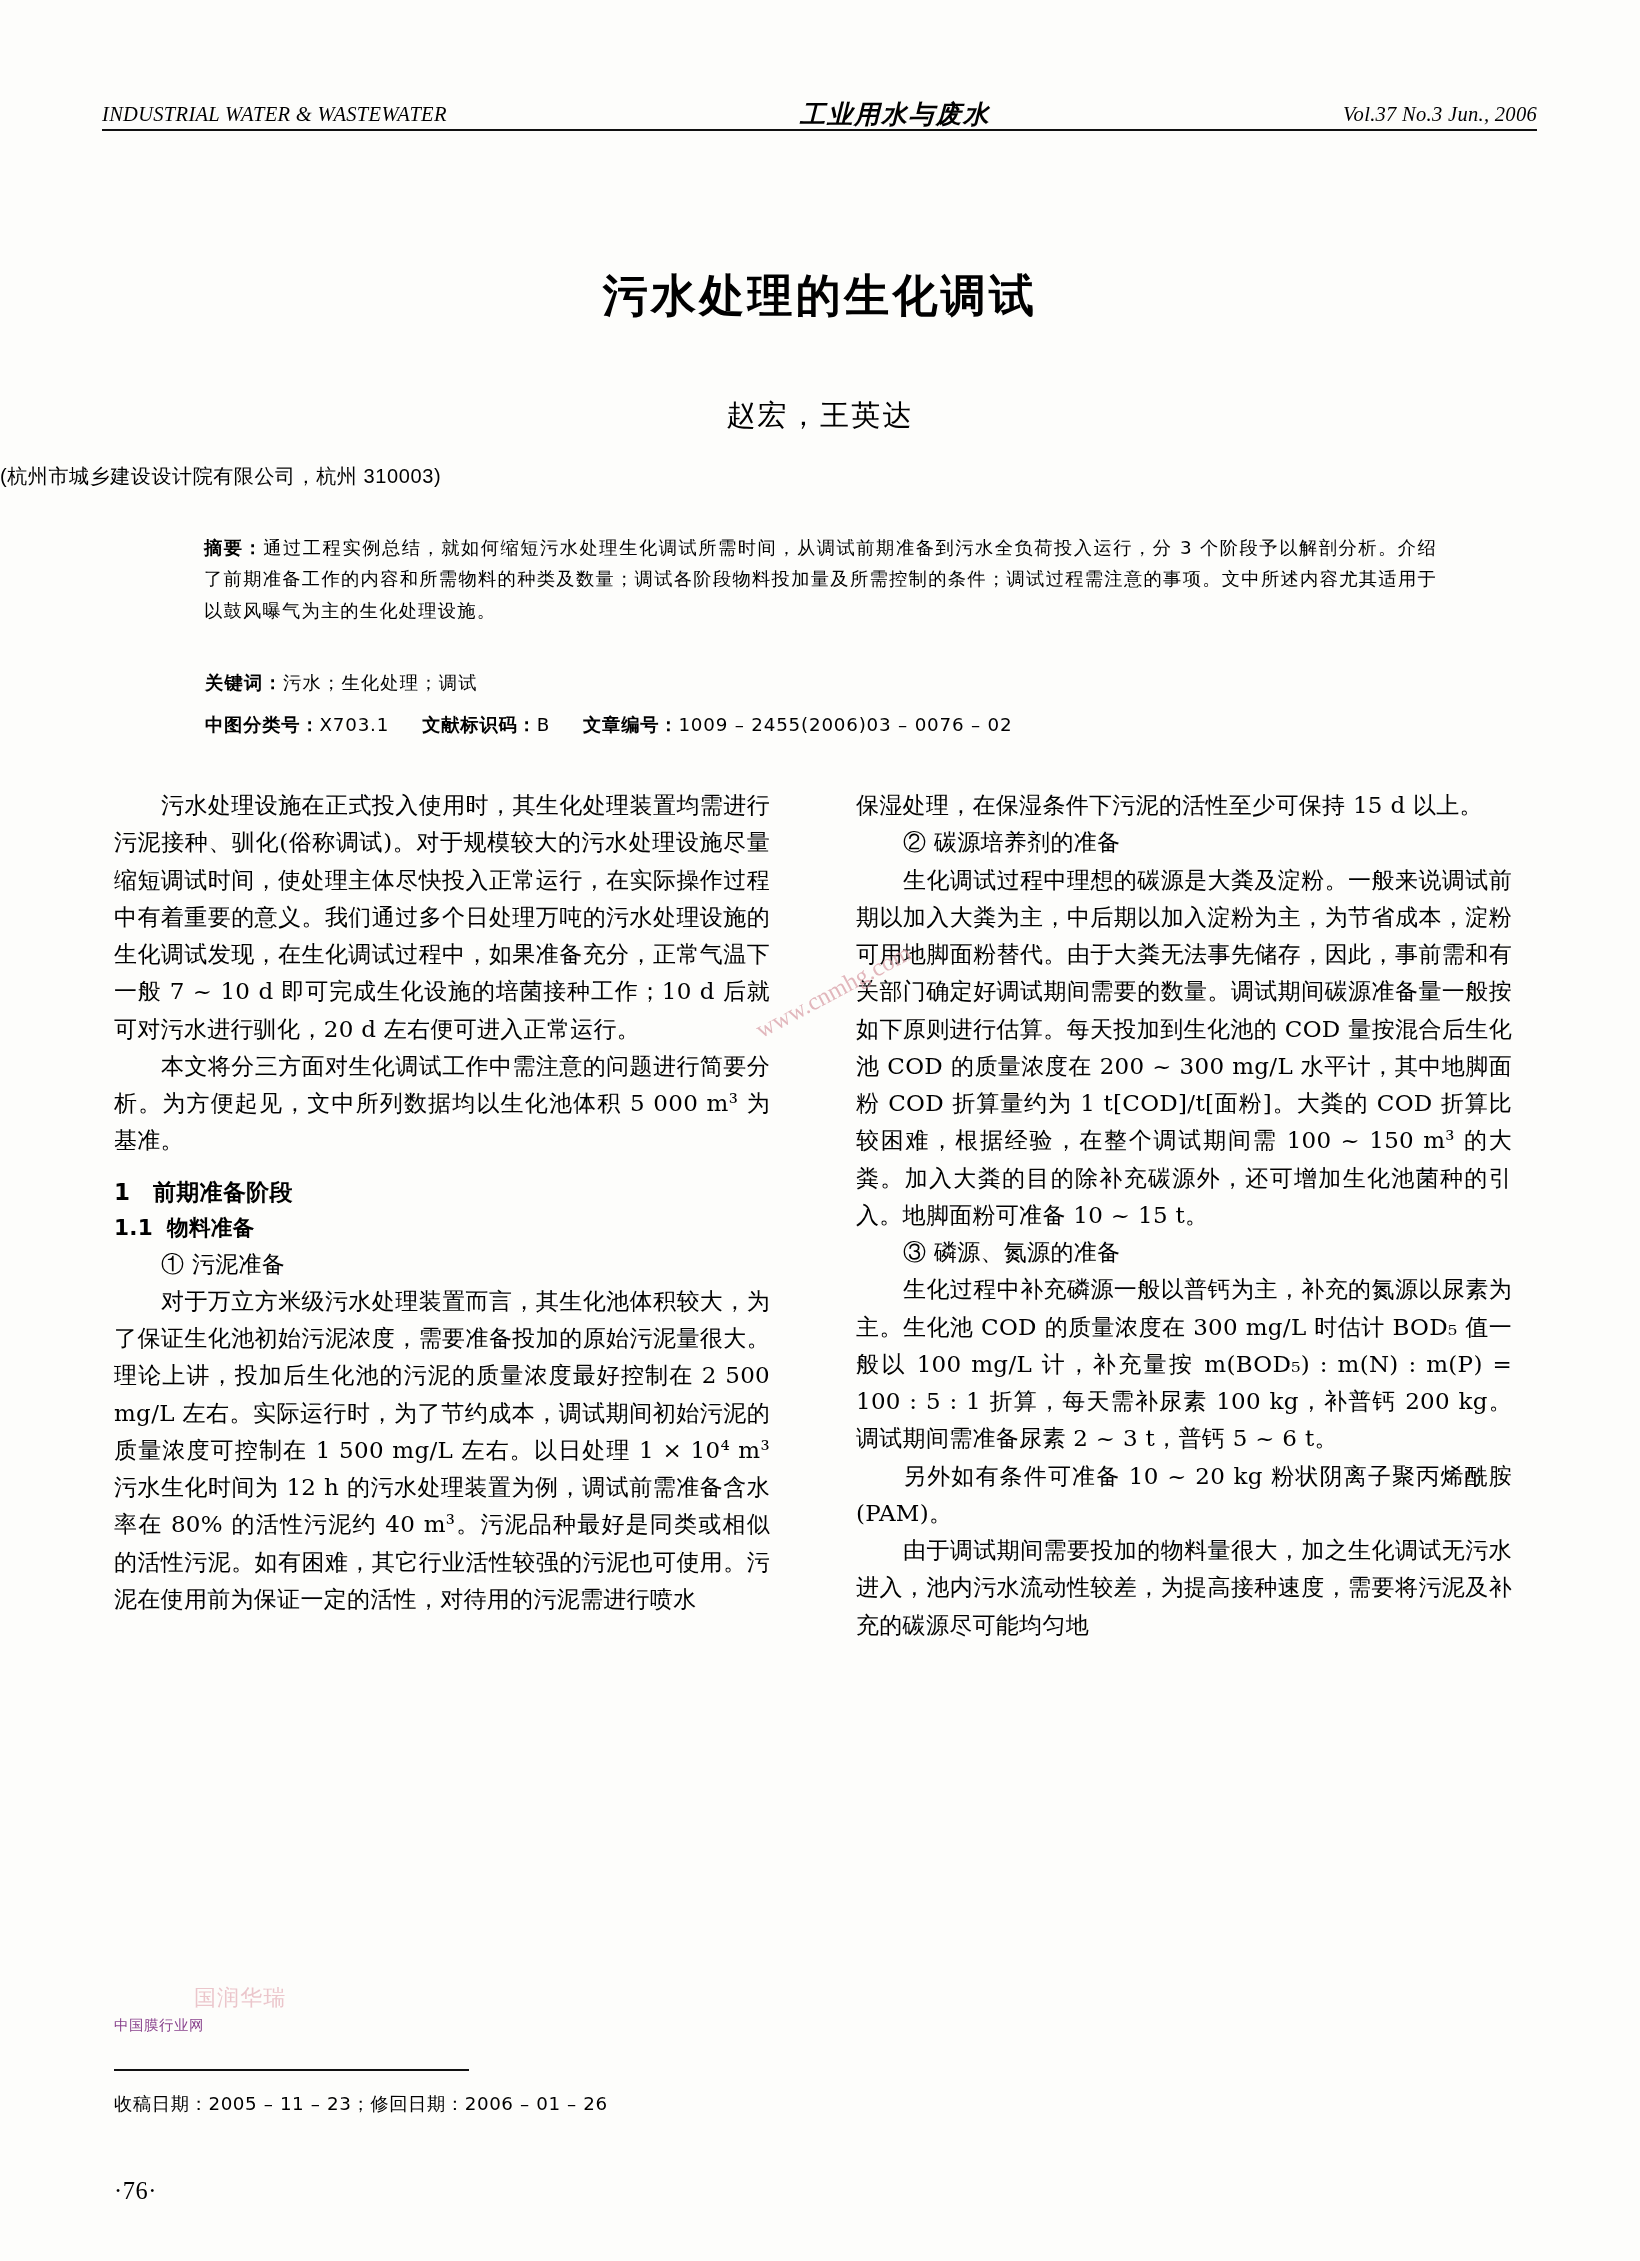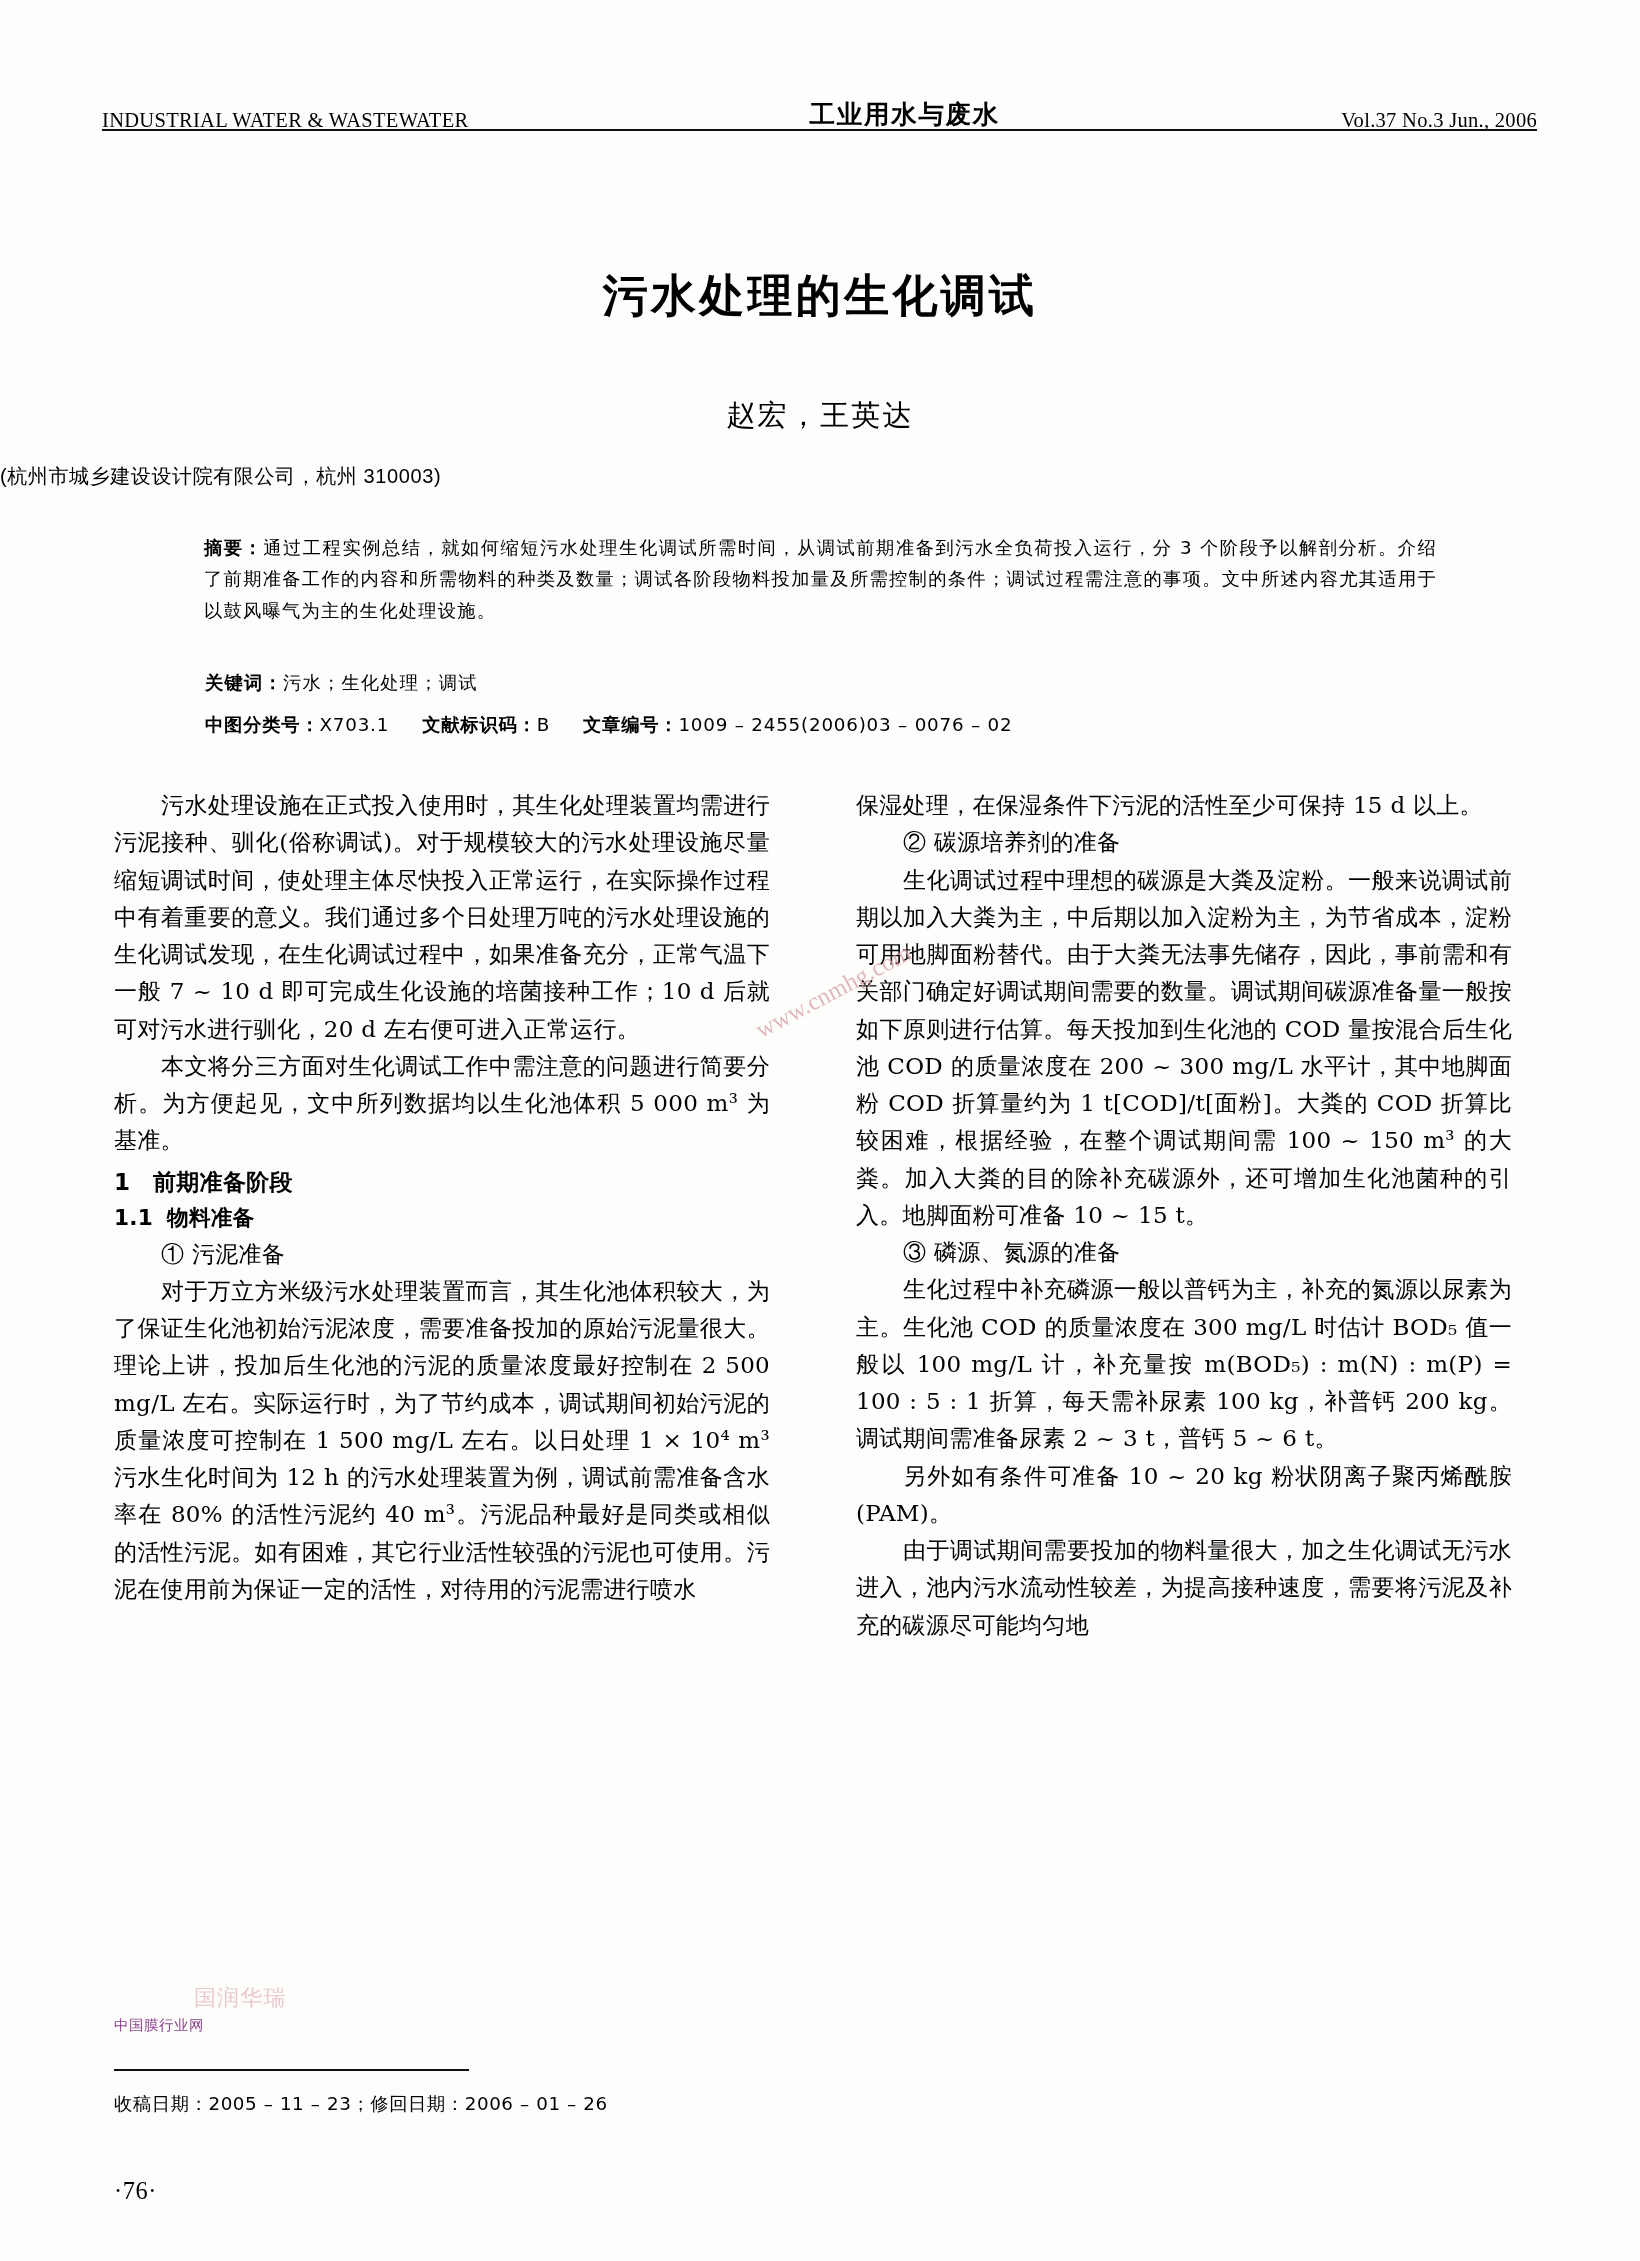--- a/index.html
+++ b/index.html
@@ -23,22 +23,23 @@
     background: #fdfdfb;
   }
 
   
   .runhead {
     position: absolute;
     left: 102px;
     top: 97px;
     width: 1435px;
     display: flex;
-    align-items: flex-end;
+    align-items: center;
     justify-content: space-between;
+    font-style: italic;
   }
   .runhead .left {
     font-family: "Liberation Serif", serif;
     font-size: 20.5px;
     letter-spacing: 0.3px;
     white-space: nowrap;
   }
   .runhead .center {
     font-family: "DejaVu Serif", serif;
     font-weight: bold;
@@ -146,21 +147,21 @@
   .col p {
     margin: 0;
     text-indent: 47px;
   }
   .col p.noindent { text-indent: 0; }
   .col p.head {
     text-indent: 0;
     font-family: "DejaVu Sans", sans-serif;
     font-weight: bold;
     font-size: 23px;
-    margin-top: 4px;
+    margin-top: 14px;
   }
   .col p.head .num {
     display: inline-block;
     min-width: 39px;
   }
   .col p.subhead {
     text-indent: 0;
     font-family: "DejaVu Sans", sans-serif;
     font-weight: bold;
     font-size: 21.6px;

